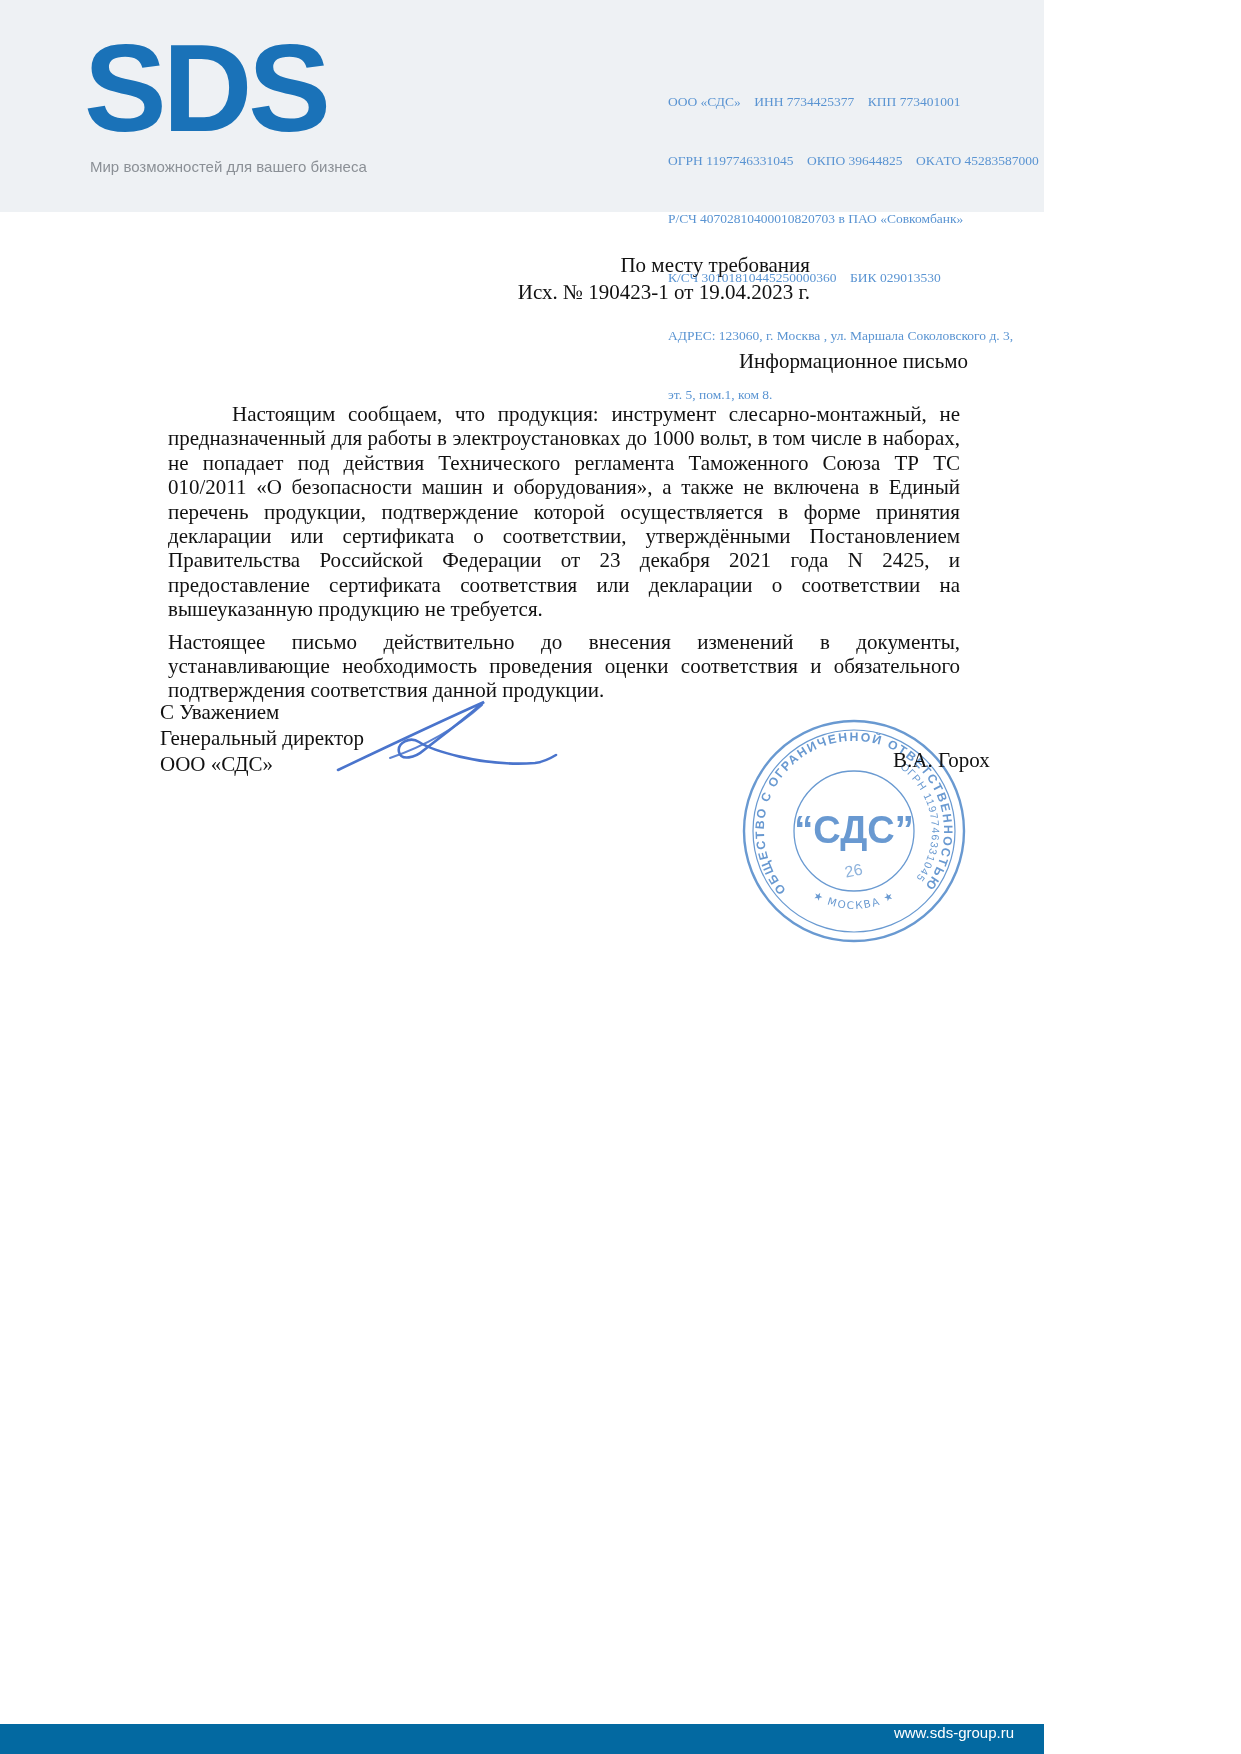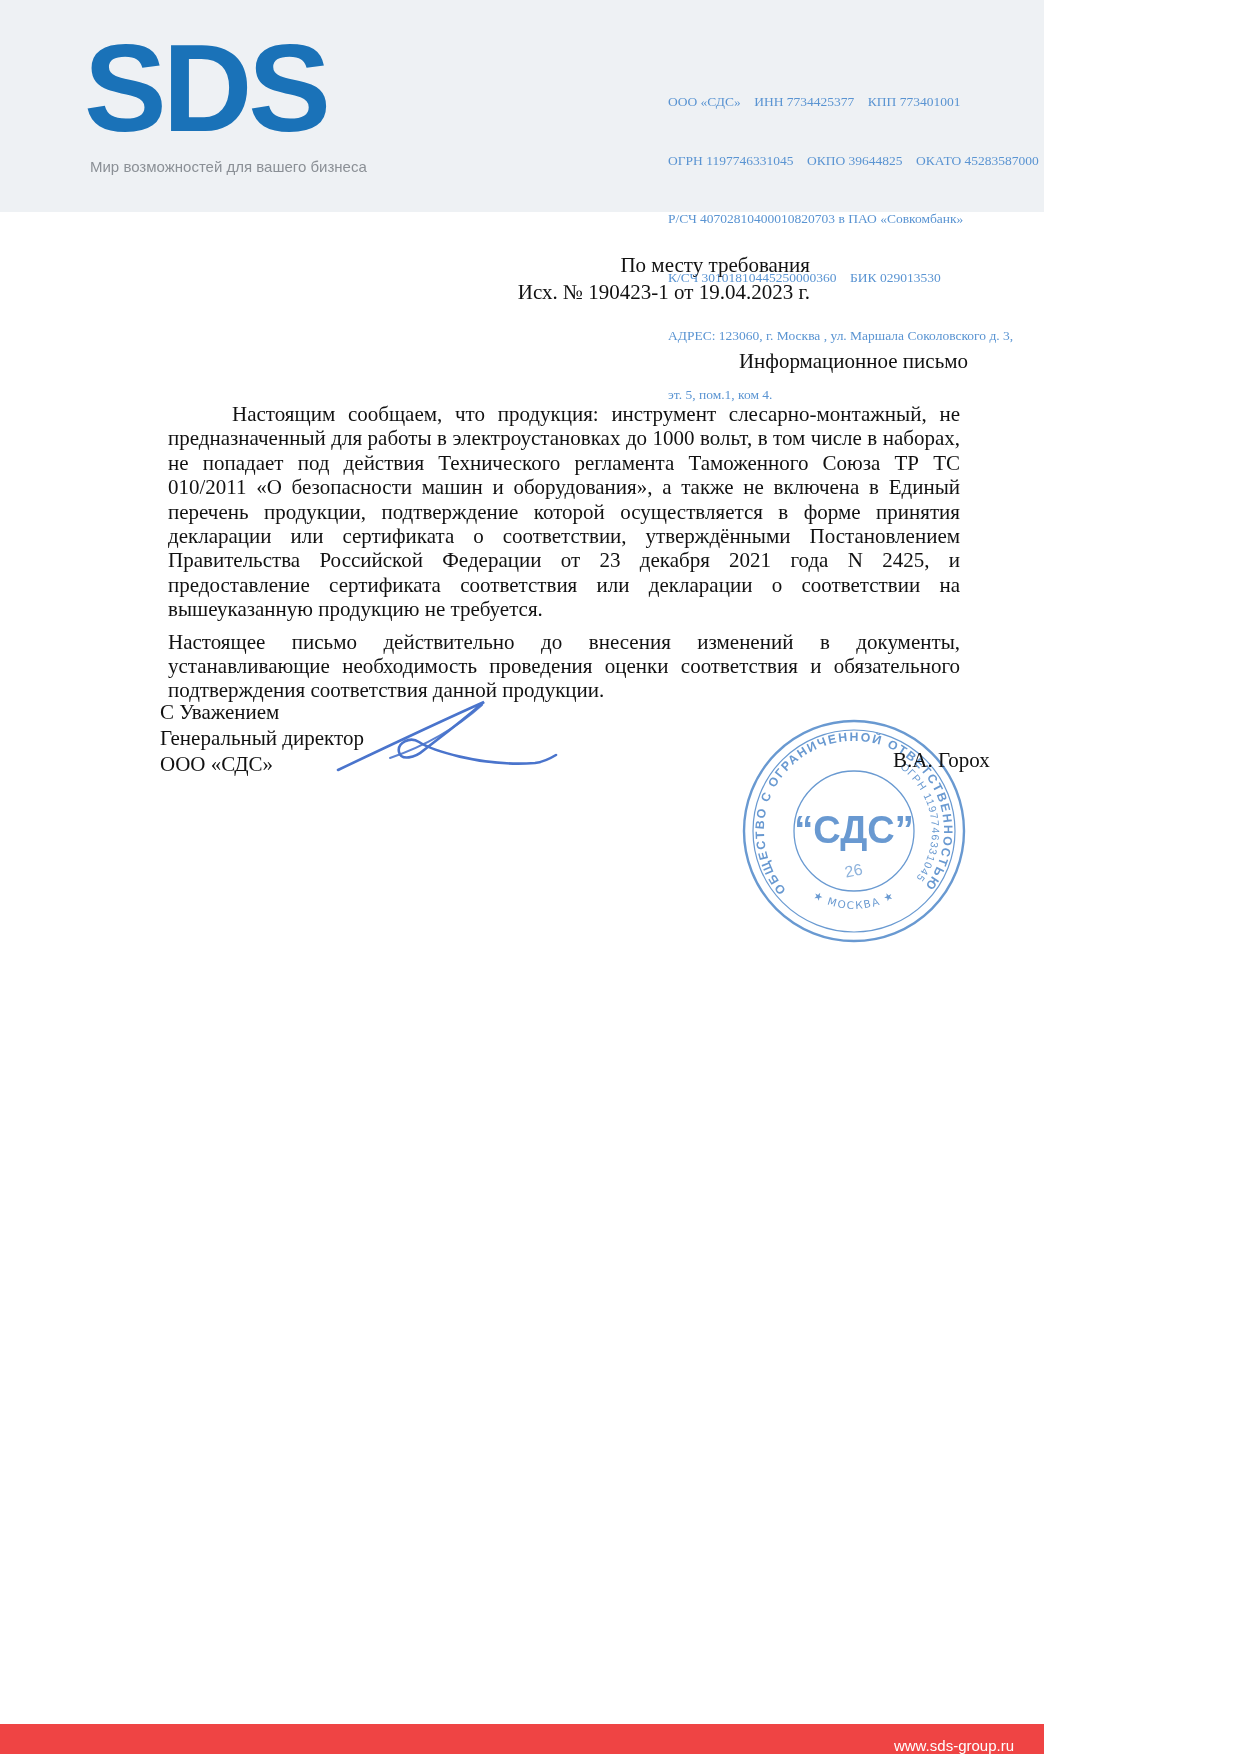--- a/index.html
+++ b/index.html
@@ -91,24 +91,24 @@
     position: absolute;
     top: 714px; left: 737px;
     opacity: 0.85;
   }
 
   
   .footer {
     position: absolute;
     bottom: 0; left: 0;
     width: 100%; height: 30px;
-    background: #ef4444;
+    background: #0369a1;
     box-sizing: border-box;
     display: flex;
-    align-items: flex-end;
+    align-items: flex-start;
     justify-content: flex-end;
     padding-right: 30px;
     font-family: "Liberation Sans", sans-serif;
     font-size: 15px;
     color: #ffffff;
   }
 </style>
 </head>
 <body>
 
@@ -116,21 +116,21 @@
 
   <header class="letterhead">
     <div class="logo">SDS</div>
     <div class="tagline">Мир возможностей для вашего бизнеса</div>
     <div class="company-details">
       <div class="detail-line">ООО «СДС»    ИНН 7734425377    КПП 773401001</div>
       <div class="detail-line">ОГРН 1197746331045    ОКПО 39644825    ОКАТО 45283587000</div>
       <div class="detail-line">Р/СЧ 40702810400010820703 в ПАО «Совкомбанк»</div>
       <div class="detail-line">К/СЧ 30101810445250000360    БИК 029013530</div>
       <div class="detail-line">АДРЕС: 123060, г. Москва , ул. Маршала Соколовского д. 3,</div>
-      <div class="detail-line">эт. 5, пом.1, ком 4.</div>
+      <div class="detail-line">эт. 5, пом.1, ком 8.</div>
     </div>
   </header>
 
   <div class="addressee">
     <div>По месту требования</div>
     <div>Исх. № 190423-1 от 19.04.2023 г.</div>
   </div>
 
   <div class="doc-title">Информационное письмо</div>
 

